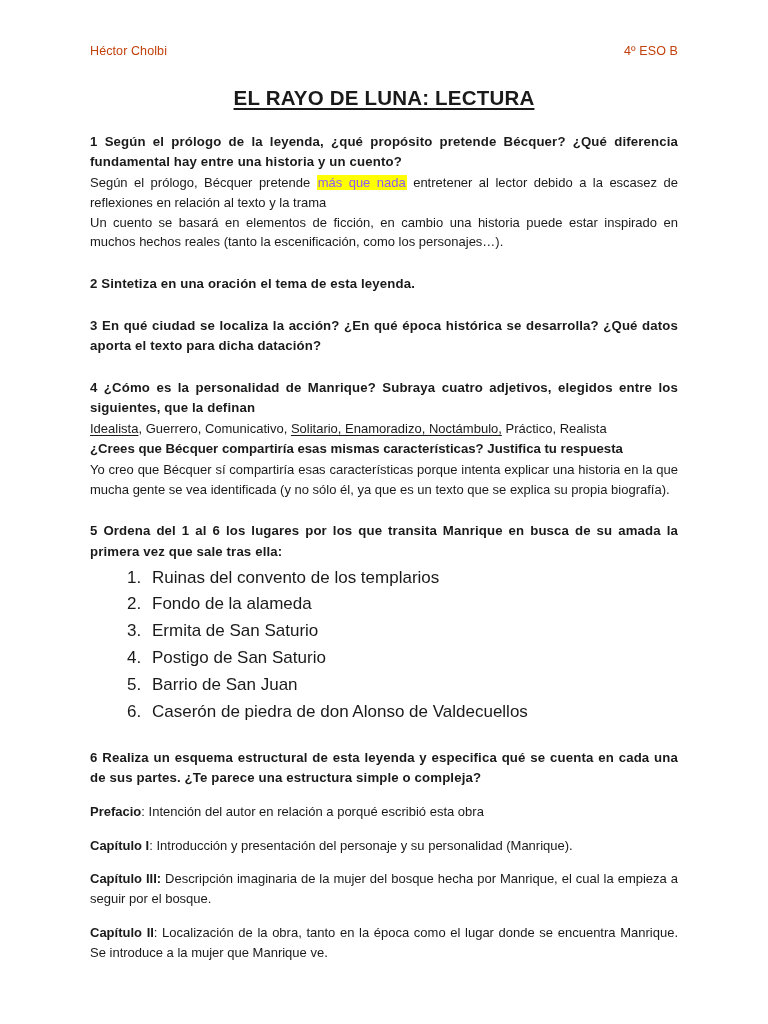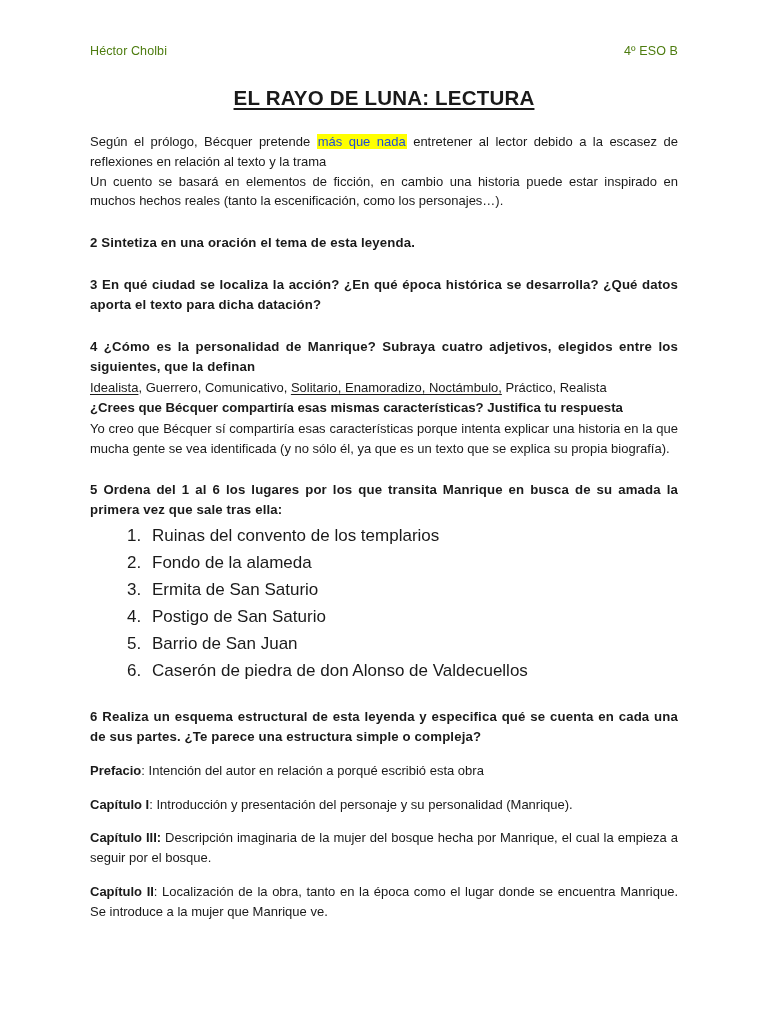--- a/index.html
+++ b/index.html
@@ -22,21 +22,21 @@
     background: #ffffff;
     padding: 44px 90px 0 90px;
   }
 
   
   .doc-header {
     display: flex;
     justify-content: space-between;
     align-items: baseline;
     font-size: 12.5px;
-    color: #4d7c0f;
+    color: #c2410c;
     letter-spacing: 0.1px;
   }
 
   
   .doc-title {
     text-align: center;
     font-size: 20.5px;
     font-weight: bold;
     text-decoration: underline;
     text-underline-offset: 3px;
@@ -70,21 +70,21 @@
   .answer.nojustify { text-align: left; }
   .answer.small {
     font-size: 10.6px;
     line-height: 1.45;
     margin-top: 2px;
   }
   .answer.plain-para { margin-top: 0; }
 
   mark.hl {
     background: #FFFF00;
-    color: #1d4ed8;
+    color: #8b5cf6;
     padding: 0 1px;
   }
   .u { text-decoration: underline; text-underline-offset: 1.5px; }
 
   
   ol.places {
     margin: 3px 0 0 0;
     padding-left: 56px;
     font-size: 17px;
     line-height: 1.58;
@@ -106,20 +106,21 @@
 <div class="page">
 
   <div class="doc-header">
     <span>Héctor Cholbi</span>
     <span>4º ESO B</span>
   </div>
 
   <h1 class="doc-title">EL RAYO DE LUNA: LECTURA</h1>
 
   <div class="qblock">
+    <p class="q-heading">1 Según el prólogo de la leyenda, ¿qué propósito pretende Bécquer? ¿Qué diferencia fundamental hay entre una historia y un cuento?</p>
     <p class="answer"><span>Según el prólogo, Bécquer pretende </span><mark class="hl">más que nada</mark><span> entretener al lector debido a la escasez de reflexiones en relación al texto y la trama</span></p>
     <p class="answer plain-para">Un cuento se basará en elementos de ficción, en cambio una historia puede estar inspirado en muchos hechos reales (tanto la escenificación, como los personajes…).</p>
   </div>
 
   <div class="qblock">
     <p class="q-heading">2 Sintetiza en una oración el tema de esta leyenda.</p>
   </div>
 
   <div class="qblock">
     <p class="q-heading">3 En qué ciudad se localiza la acción? ¿En qué época histórica se desarrolla? ¿Qué datos aporta el texto para dicha datación?</p>

